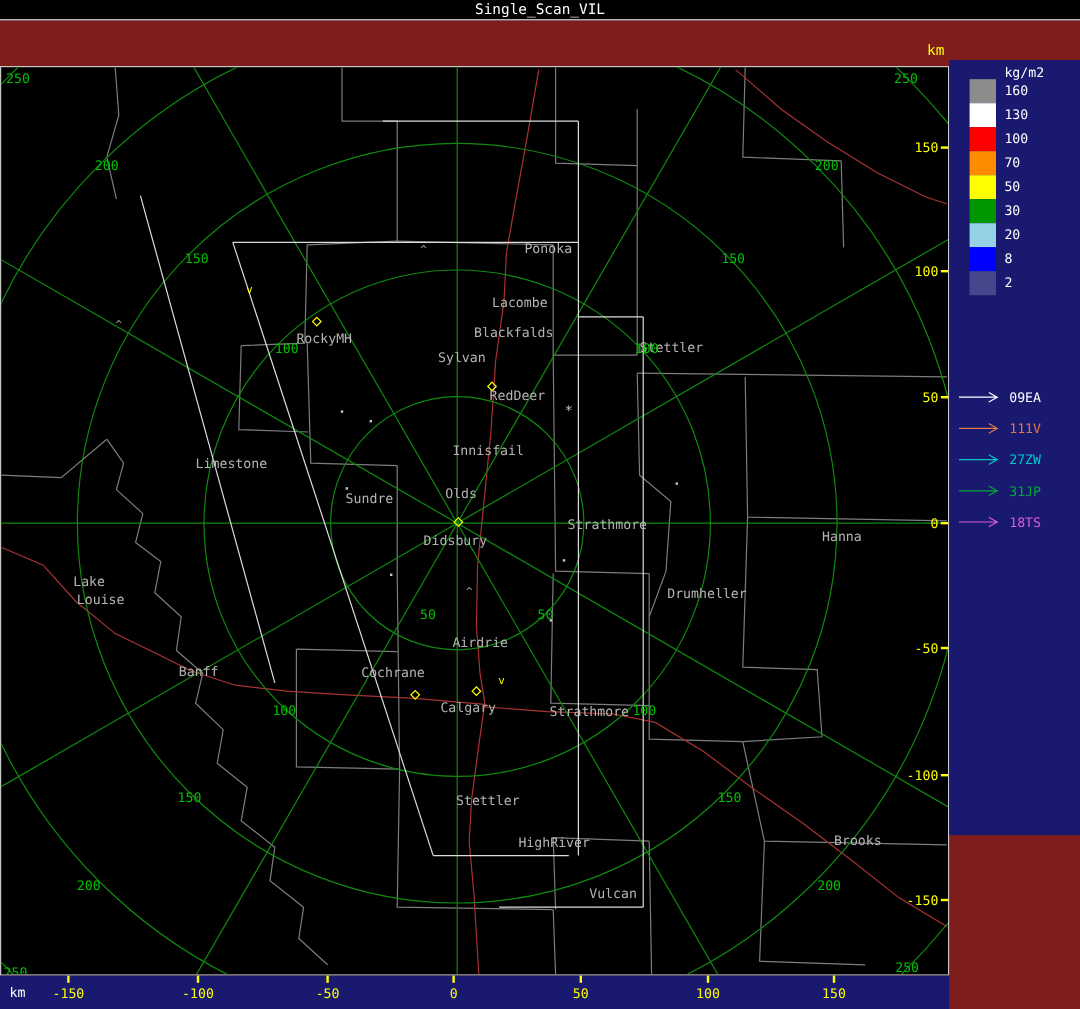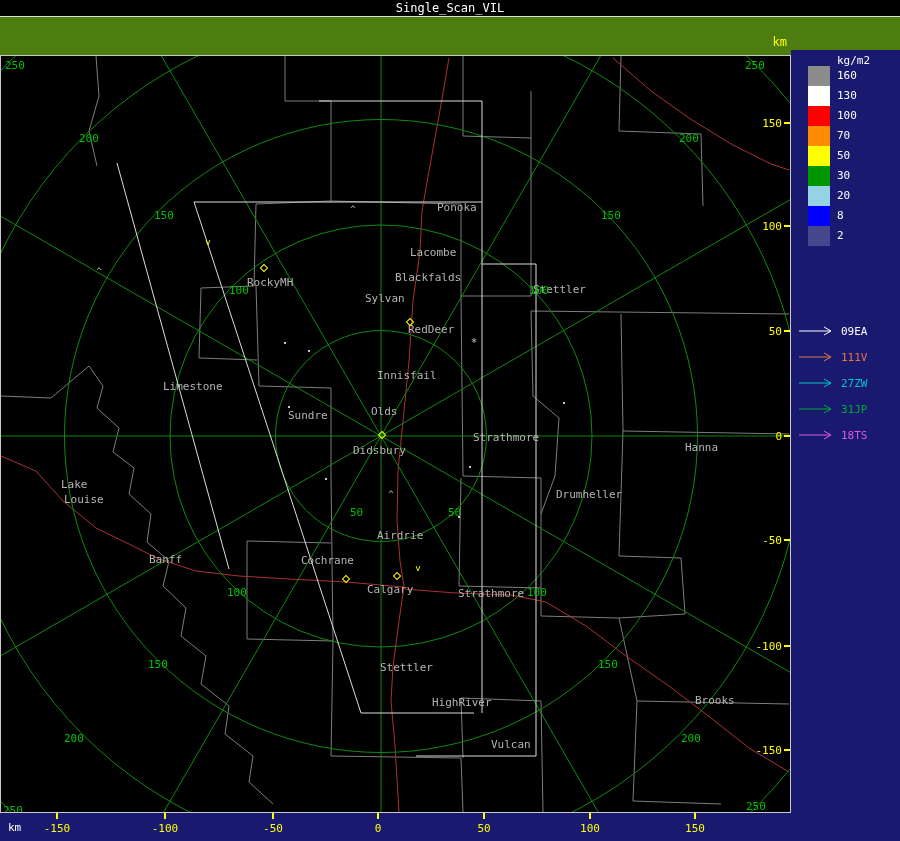--- a/index.html
+++ b/index.html
@@ -1,18 +1,18 @@
 <!DOCTYPE html>
 <html><head>
 <meta charset="utf-8">
 <style>
   * { margin:0; padding:0; box-sizing:border-box; }
   html,body { width:900px; height:841px; background:#000; overflow:hidden;
               font-family:"DejaVu Sans Mono","Liberation Mono",monospace; }
-  .app { position:relative; width:900px; height:841px; background:#4d7c0f; }
+  .app { position:relative; width:900px; height:841px; background:#7f1d1d; }
 
   .title-bar { position:absolute; left:0; top:0; width:900px; height:17px;
                background:#000; color:#ffffff; font-size:12px; text-align:center;
                line-height:16px; border-bottom:1px solid #e0e0e0; }
   .timestamp { position:absolute; left:8px; top:35px; color:#ffff00; font-size:12px; }
   .header-km { position:absolute; right:113px; top:35px; color:#ffff00; font-size:12px; }
 
   .map { position:absolute; left:0; top:55px; width:791px; height:758px;
          background:#000; border:1px solid #c8c8c8; overflow:hidden; }
   #map-svg { position:absolute; left:0; top:0; }
@@ -28,21 +28,21 @@
   .marker-diamond { position:absolute; width:6px; height:6px; border:1px solid #ffff00;
                     transform:rotate(45deg); background:transparent; }
   .marker-glyph { position:absolute; font-size:9px; color:#b4b4b4; transform:translate(-50%,-50%); }
   .marker-v { color:#ffff00; }
   .marker-asterisk { color:#c8c8c8; font-size:11px; }
   .marker-dot { position:absolute; width:2px; height:2px; background:#c8c8c8; }
 
   .vaxis-label { position:absolute; width:34px; text-align:right; color:#ffff00; font-size:11px; }
   .vaxis-tick  { position:absolute; width:6px; height:2px; background:#ffff00; }
 
-  .sidebar { position:absolute; left:791px; top:50px; width:109px; height:791px; background:#191970; }
+  .sidebar { position:absolute; left:791px; top:50px; width:109px; height:646px; background:#191970; }
   .scale-unit { position:absolute; left:46px; top:4px; color:#ffffff; font-size:11px; }
   #color-scale { position:absolute; left:17px; top:16px; }
   .scale-row { display:flex; height:20px; align-items:stretch; }
   .scale-swatch { width:22px; height:20px; }
   .scale-value { margin-left:7px; color:#ffffff; font-size:11px; line-height:20px; }
   #site-legend { position:absolute; left:8px; top:268px; }
   .site-row { display:flex; align-items:center; height:26px; }
   .site-row svg { display:block; }
   .site-id { margin-left:6px; font-size:11px; }
 

